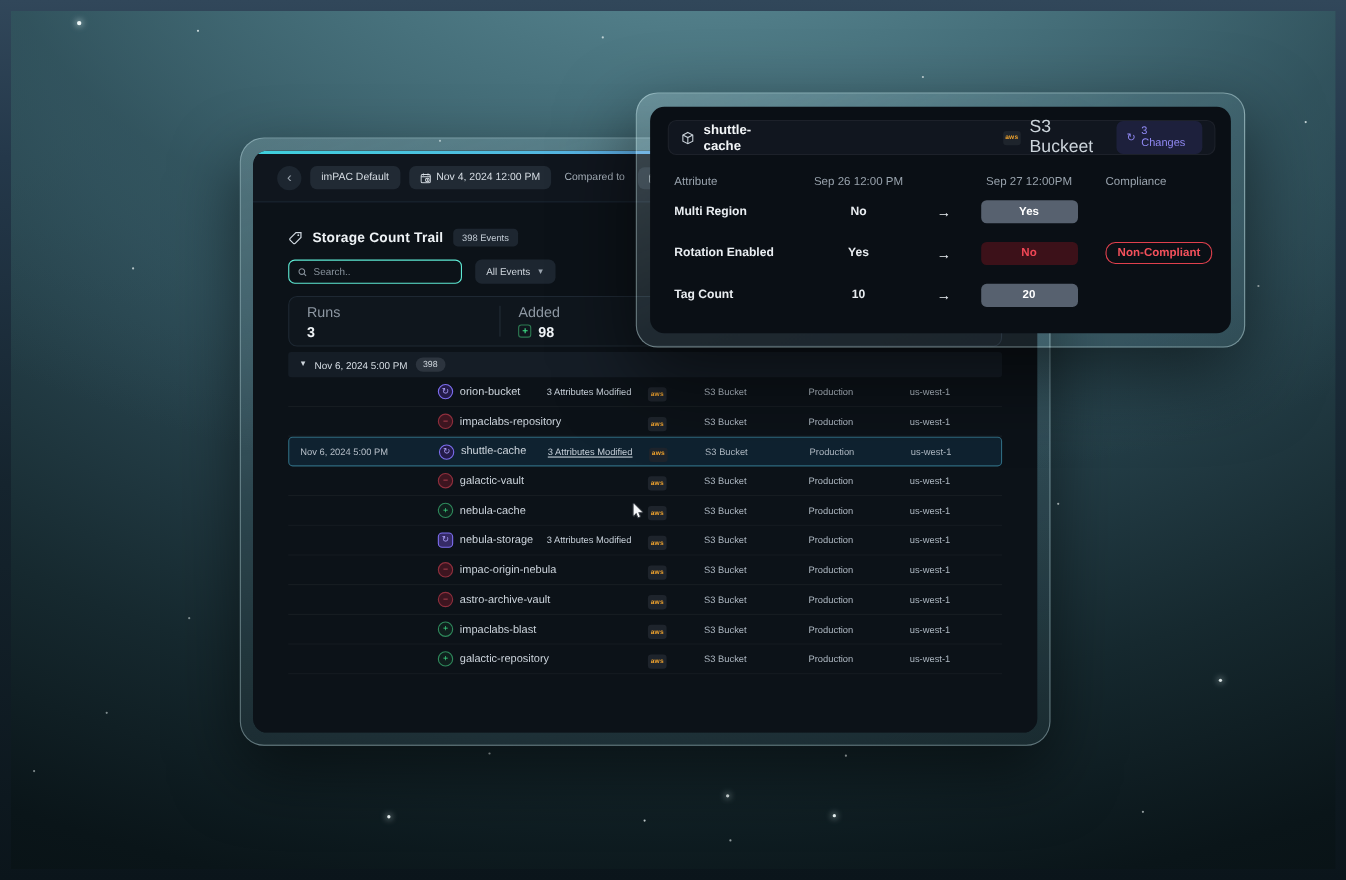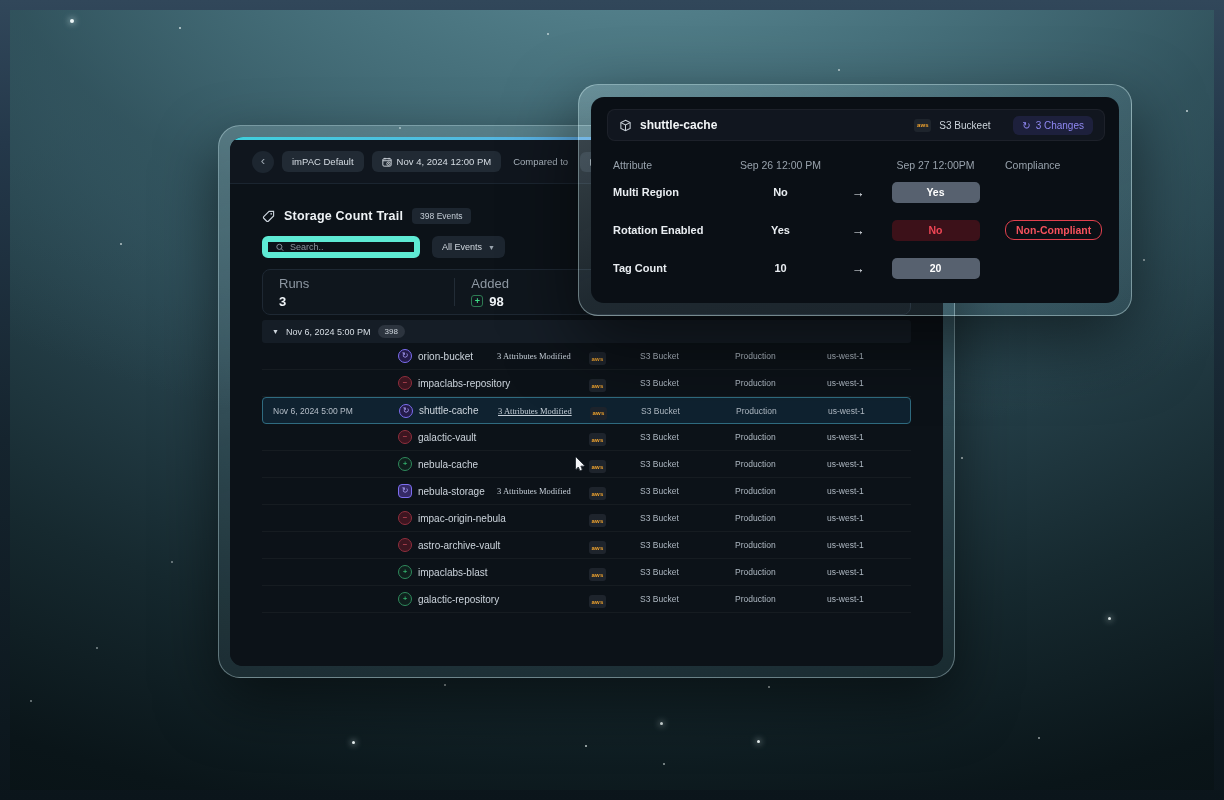--- a/index.html
+++ b/index.html
@@ -32,21 +32,21 @@
   .back-btn { width:22px; height:22px; border-radius:50%; background:#1d2630; color:#9aa4ae; font-size:13px; line-height:20px; text-align:center; flex:0 0 auto; }
   .tb-pill { background:#212a34; border-radius:6px; padding:5px 10px; font-size:9.5px; color:#d6dde4; display:flex; align-items:center; gap:5px; white-space:nowrap; }
   .tb-text { font-size:9.5px; color:#a9b3bd; margin:0 4px; white-space:nowrap; }
   .cal-ico { width:10px; height:10px; flex:0 0 auto; }
   .content { padding:0 32px; }
   .title-row { margin-top:24px; display:flex; align-items:center; gap:9px; }
   .tag-ico { width:13px; height:13px; }
   .page-title { font-size:12.5px; font-weight:bold; color:#eef2f5; letter-spacing:.2px; }
   .events-badge { background:#1d2630; border-radius:4px; padding:3px 8px; font-size:8.5px; color:#c3ccd5; }
   .search-row { margin-top:12px; display:flex; align-items:center; }
-  .search-box { width:158px; height:22px; border:6px solid #5eead4; border-radius:6px; display:flex; align-items:center; gap:6px; padding:0 8px; }
+  .search-box { width:158px; height:22px; border:1px solid #5eead4; border-radius:6px; display:flex; align-items:center; gap:6px; padding:0 8px; }
   .search-box input { background:transparent; border:none; outline:none; color:#97a1ab; font-size:9px; width:100%; font-family:inherit; }
   .search-box input::placeholder { color:#8a949e; }
   .filter-pill { margin-left:12px; height:22px; background:#1d2630; border-radius:6px; padding:0 10px; display:flex; align-items:center; gap:6px; font-size:9px; color:#d0d7de; }
   .caret { font-size:7px; color:#9aa4ae; }
   .stats-card { margin-top:11px; height:46px; background:#0f161d; border:1px solid #1e2833; border-radius:8px; display:flex; align-items:center; padding:0 16px; }
   .stat { display:flex; flex-direction:column; gap:3px; }
   .stat-label { font-size:13px; color:#8e98a3; }
   .stat-value { font-size:13px; color:#f0f4f7; font-weight:bold; display:flex; align-items:center; gap:6px; }
   .plus-box { width:12px; height:12px; border:1px solid #2d7a52; border-radius:3px; color:#3ddc84; font-size:9px; line-height:10px; text-align:center; font-weight:bold; }
   .stat-div { width:1px; height:28px; background:#222c36; margin:0 0 0 145px; }
@@ -63,42 +63,42 @@
   .row { height:27px; border-bottom:1px solid rgba(255,255,255,.045); position:relative; }
   .row span { white-space:nowrap; }
   .run-cell { font-size:8.5px; color:#b6bfc9; }
   .asset-cell { display:flex; align-items:center; gap:6px; overflow:visible; }
   .asset-name { font-size:10px; color:#ccd4dc; }
   .chg-ico { width:14px; height:14px; border-radius:50%; flex:0 0 auto; display:flex; align-items:center; justify-content:center; font-size:8px; line-height:1; }
   .chg-modified { border:1px solid #7d6ef0; background:#241b4a; color:#a99df5; }
   .chg-modified-square { border:1px solid #7d6ef0; background:#352a66; color:#a99df5; border-radius:4px; }
   .chg-removed { border:1px solid #8f2f3d; background:#3d1520; color:#e05563; }
   .chg-added { border:1px solid #2f8a5c; background:rgba(23,58,40,.35); color:#3ddc84; }
-  .event-cell { font-size:8.5px; color:#c6cfd8;font-family:Liberation Serif, serif; }
+  .event-cell { font-size:8.5px; color:#c6cfd8; }
   .event-cell.link-underline { text-decoration:underline; }
   .aws-chip { width:17px; height:13px; background:#1e242c; border-radius:3px; display:flex; align-items:center; justify-content:center; }
   .aws-chip b { color:#f0a32e; font-size:6px; font-weight:bold; letter-spacing:.2px; }
   .cell-txt { font-size:8.5px; color:#aeb8c2; }
   .row.hl { background:#0f2230; border:1px solid #2f6b80; border-radius:4px; }
   .bottom-fade { position:absolute; left:0; right:0; bottom:0; height:34px; background:linear-gradient(180deg, rgba(12,18,24,0) 0%, #0c1218 78%); pointer-events:none; }
 
   
   .detail-panel {
     position:absolute; left:578px; top:84px; width:554px; height:232px;
     border-radius:20px; padding:12px;
     background:linear-gradient(155deg, rgba(200,228,232,.26), rgba(150,185,195,.12) 45%, rgba(120,150,160,.10));
     border:1px solid rgba(215,242,246,.42);
     box-shadow:0 26px 70px rgba(0,0,0,.55);
   }
   .panel-inner { width:100%; height:100%; background:#0a0f15; border-radius:13px; overflow:hidden; }
   .panel-head { margin:12px 14px 0 16px; height:32px; background:#11161f; border:1px solid rgba(255,255,255,.05); border-radius:8px; display:flex; align-items:center; padding:0 11px; }
   .cube-ico { width:13px; height:13px; }
   .panel-asset { margin-left:8px; font-size:12px; font-weight:bold; color:#f2f5f7; }
   .panel-service { display:flex; align-items:center; gap:8px; margin-left:197px; }
-  .panel-service .svc-name { font-size:10px; color:#ccd4db; }
+  .panel-service .svc-name { font-size:16px; color:#ccd4db; }
   .changes-badge { margin-left:auto; background:rgba(108,99,240,.14); border-radius:6px; padding:4px 9px; font-size:10px; color:#8f88f2; display:flex; align-items:center; gap:5px; }
   .rot-ico { font-size:10px; }
   .det-grid { display:grid; grid-template-columns:110px 115px 40px 115px 1fr; align-items:center; padding:0 16px 0 22px; }
   .det-cols { margin-top:16px; height:16px; }
   .det-cols span { font-size:10.5px; color:#98a2ac; }
   .c-center { text-align:center; }
   .c-comp { padding-left:12px; }
   .det-row { height:38px; }
   .det-attr { font-size:11px; color:#e9edf1; font-weight:bold; }
   .det-before { font-size:11px; color:#e9edf1; text-align:center; font-weight:bold; }

